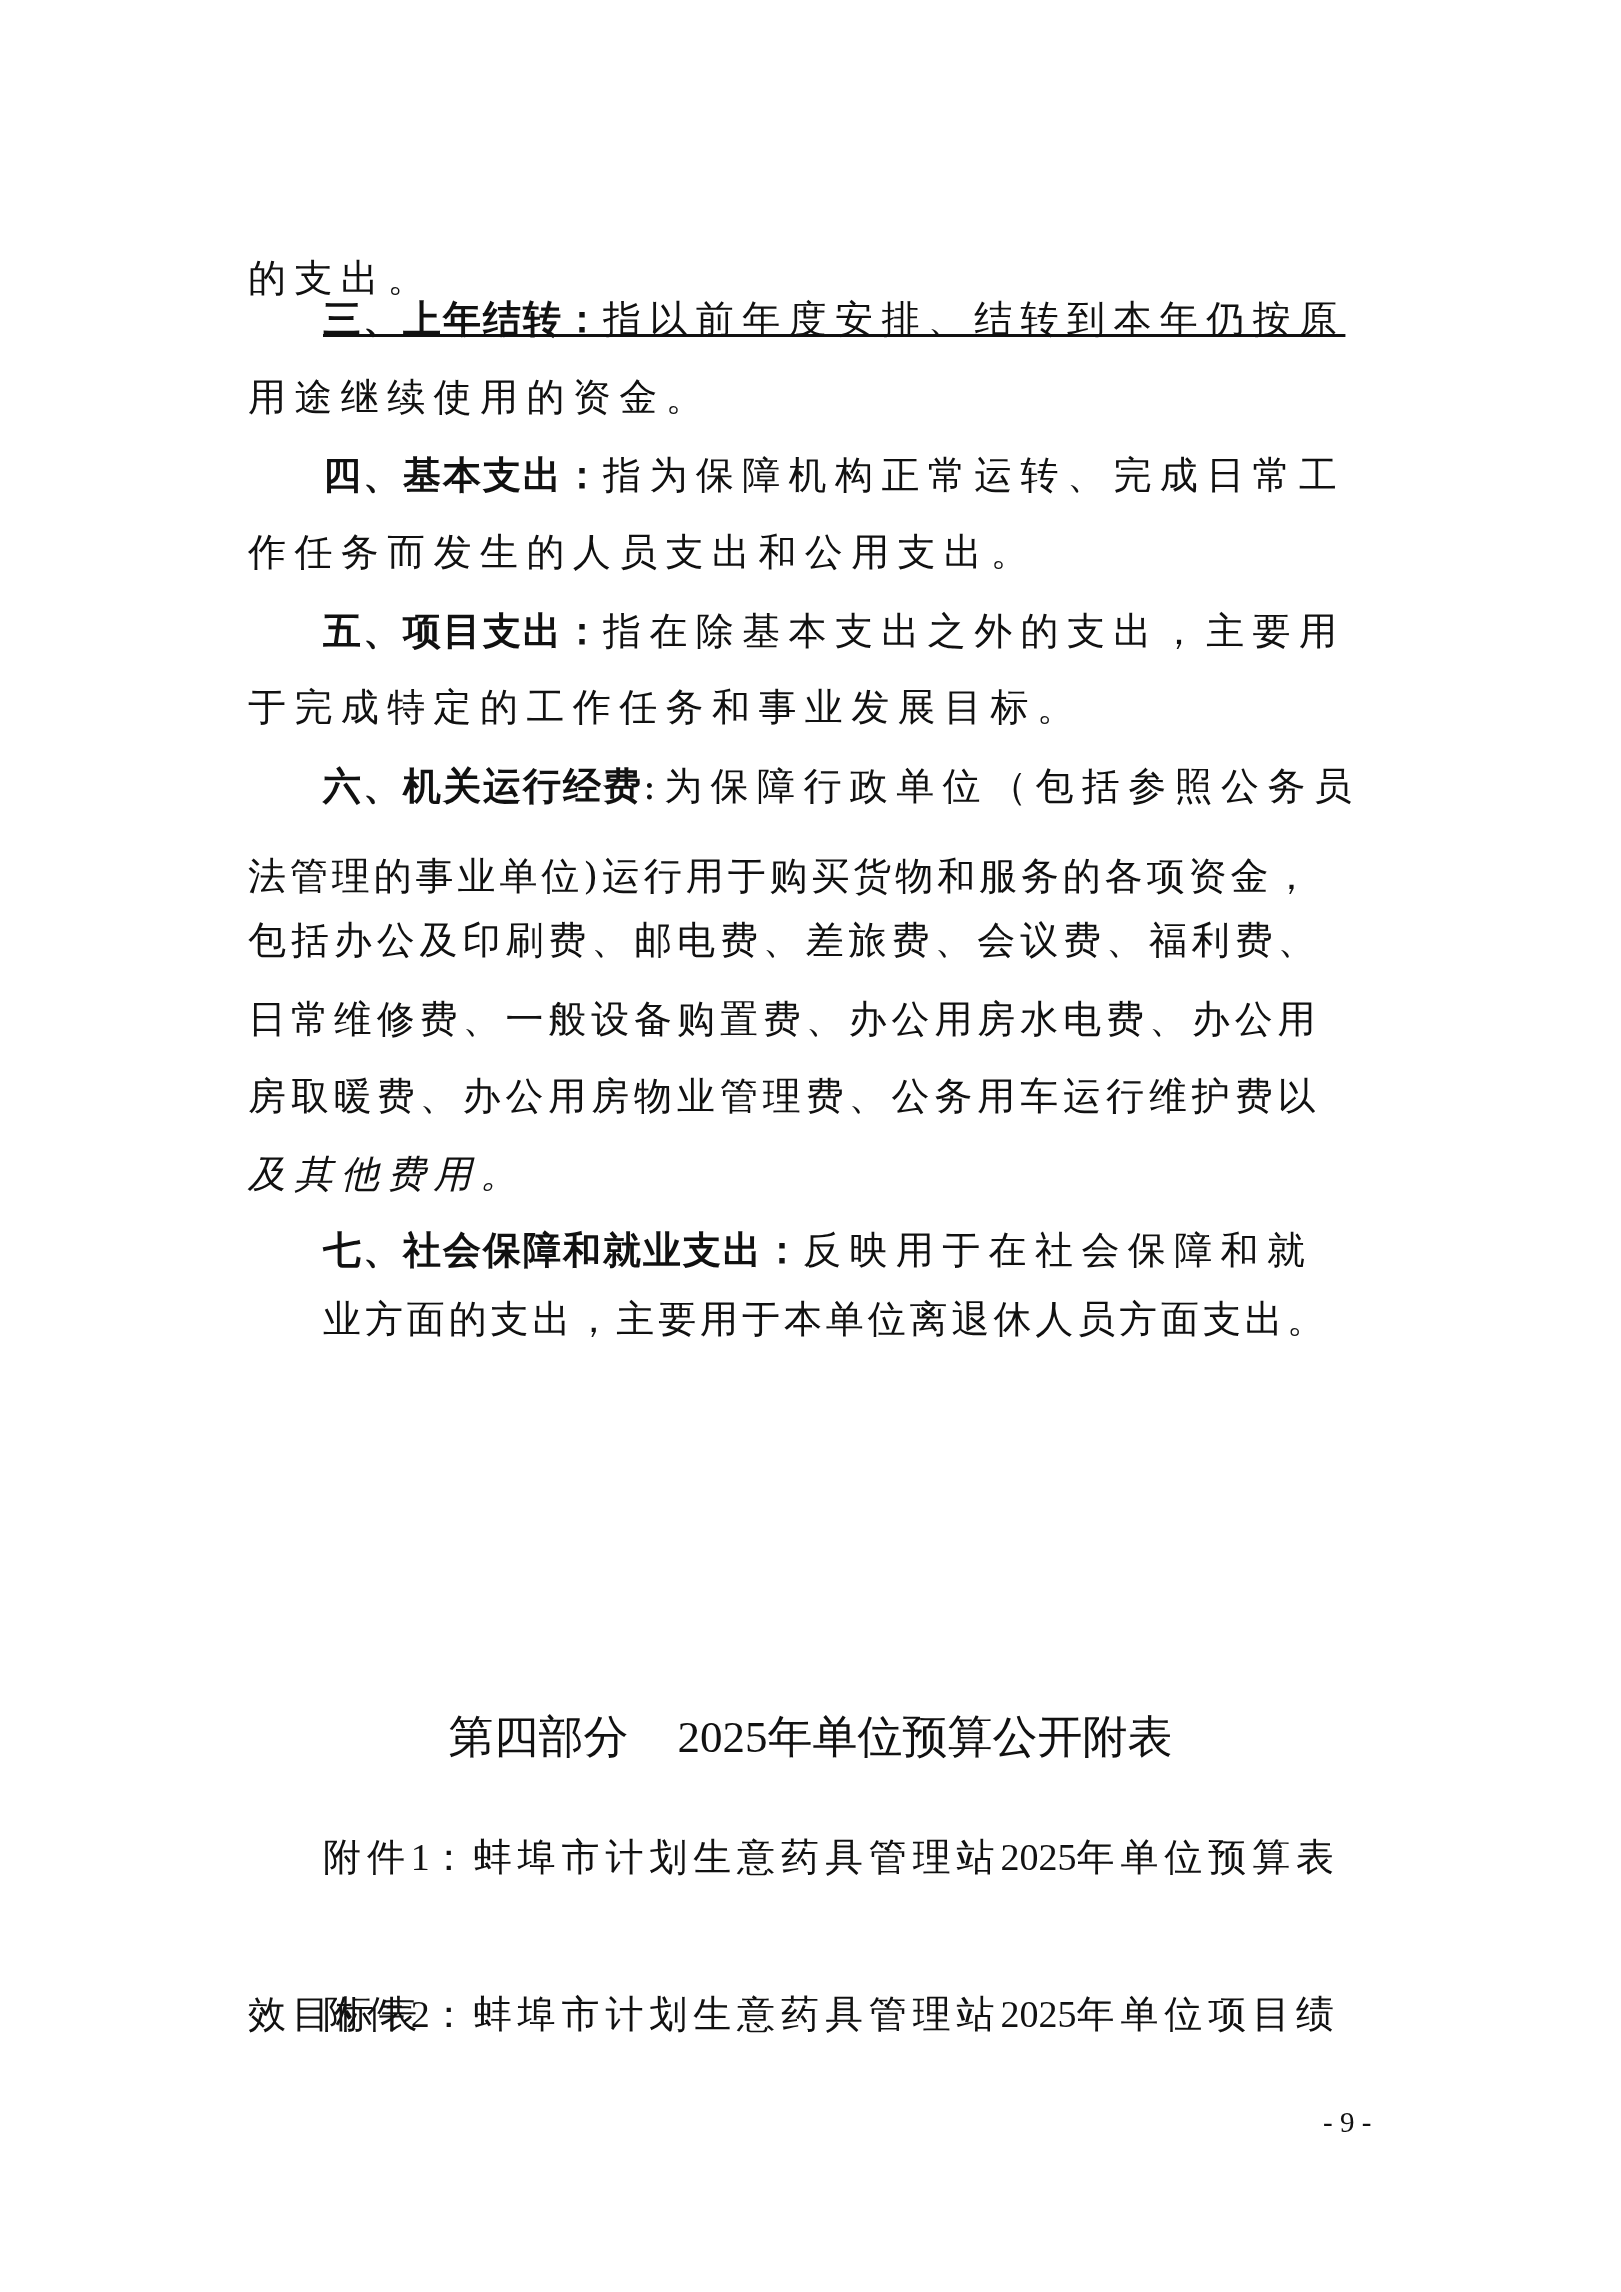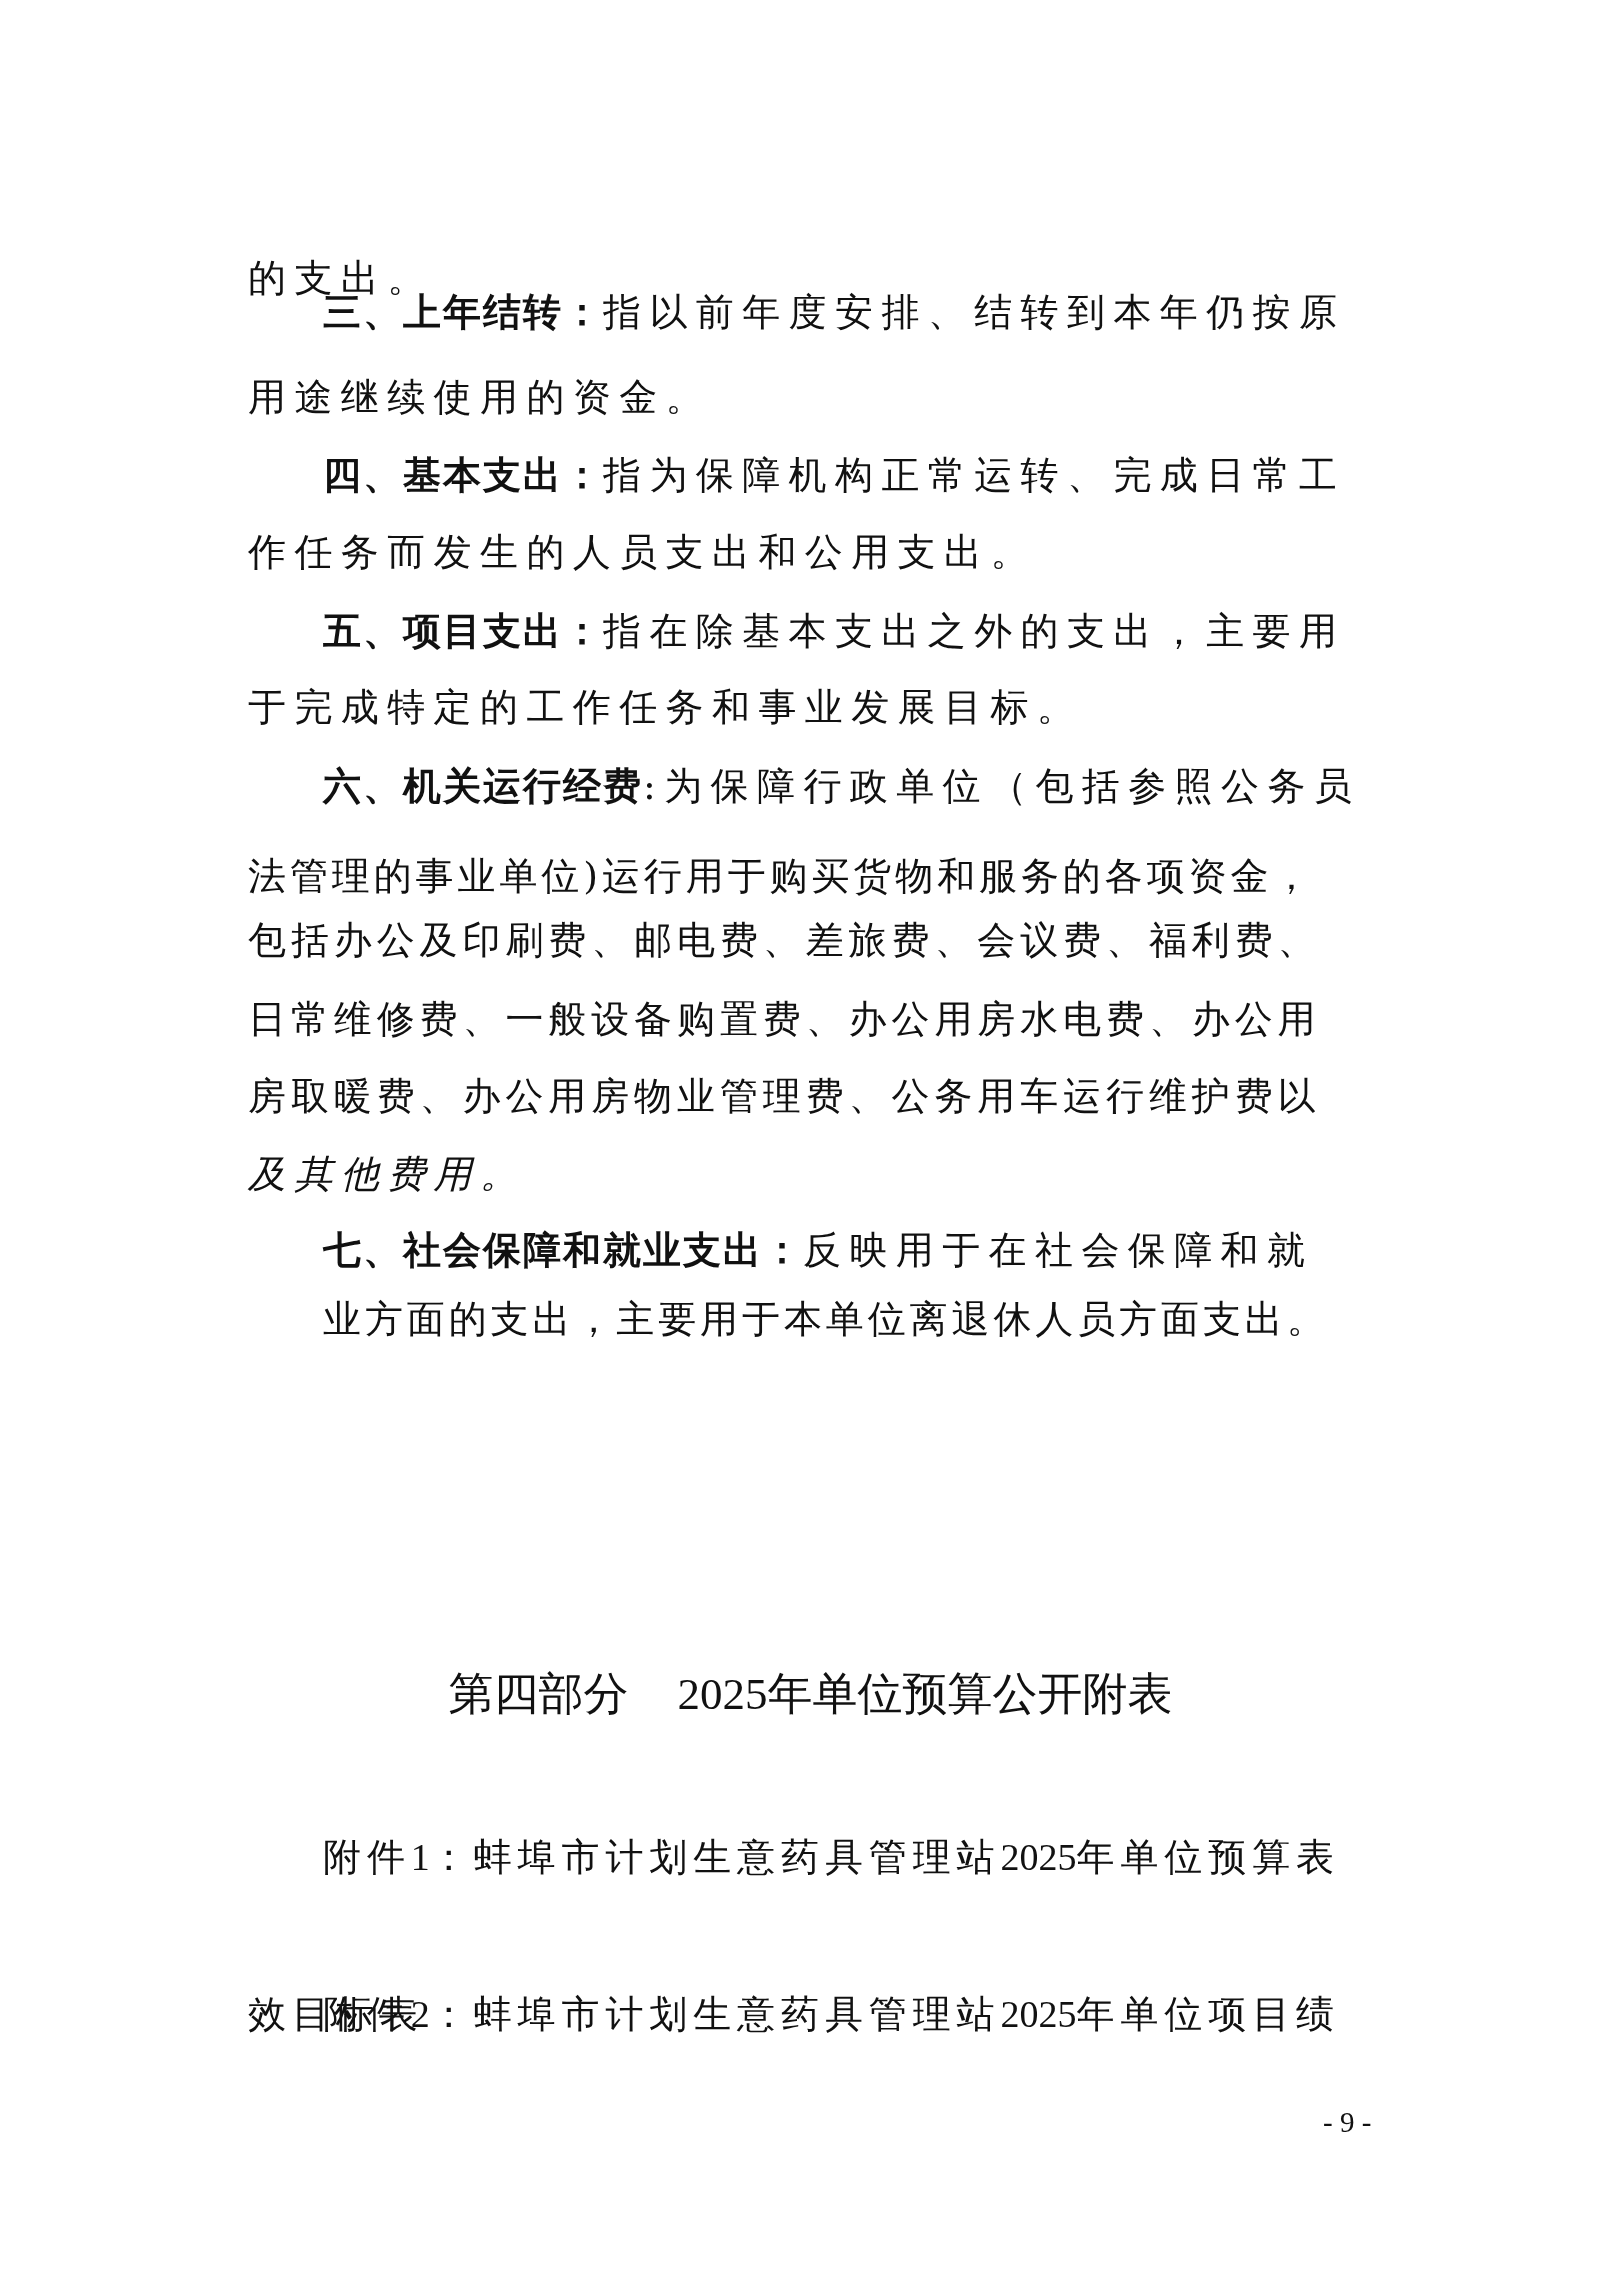--- a/index.html
+++ b/index.html
@@ -3,37 +3,37 @@
   <meta charset="utf-8">
   <style>
     html, body { margin: 0; padding: 0; background: #ffffff; }
     body { width: 1621px; height: 2293px; position: relative; overflow: hidden;
            font-family: "DejaVu Serif", "Liberation Serif", serif; color: #111; }
     .line { position: absolute; left: 248px; width: 1137px; font-size: 38px;
             line-height: 47px; white-space: nowrap; letter-spacing: 8.4px; }
     .indent { left: 323px; }
     .indent2 { left: 323px; }
     .bold { font-family: "DejaVu Sans", "Liberation Sans", sans-serif; font-weight: bold; letter-spacing: 2px; }
-    .heading { position: absolute; left: 0; width: 1621px; top: 1666px; text-align: center;
+    .heading { position: absolute; left: 0; width: 1621px; top: 1709px; text-align: center;
                font-family: "DejaVu Sans", "Liberation Sans", sans-serif; font-size: 45px; line-height: 55px; }
     .heading .num { font-family: "Liberation Serif", serif; }
     .heading .gap { display: inline-block; width: 49px; }
     .pagenum { position: absolute; left: 1323px; top: 2105px; font-family: "Liberation Serif", serif;
                font-size: 29px; line-height: 35px; }
     .att { letter-spacing: 5.9px; }
     .att .num { font-family: "Liberation Serif", serif; letter-spacing: 0; }
   </style>
 </head>
 <body>
 
 <div>
 
   <div class="line" style="top:219px;margin-top:36px;">的支出。</div>
 
-  <div class="line indent" style="top:289px;">
+  <div class="line indent" style="top:296px;text-decoration:underline;">
     <span class="bold">三、上年结转：</span><span>指以前年度安排、结转到本年仍按原</span>
   </div>
   <div class="line" style="top:374px;">用途继续使用的资金。</div>
 
   <div class="line indent" style="top:452px;">
     <span class="bold">四、基本支出：</span><span>指为保障机构正常运转、完成日常工</span>
   </div>
   <div class="line" style="top:529px;">作任务而发生的人员支出和公用支出。</div>
 
   <div class="line indent" style="top:608px;">

